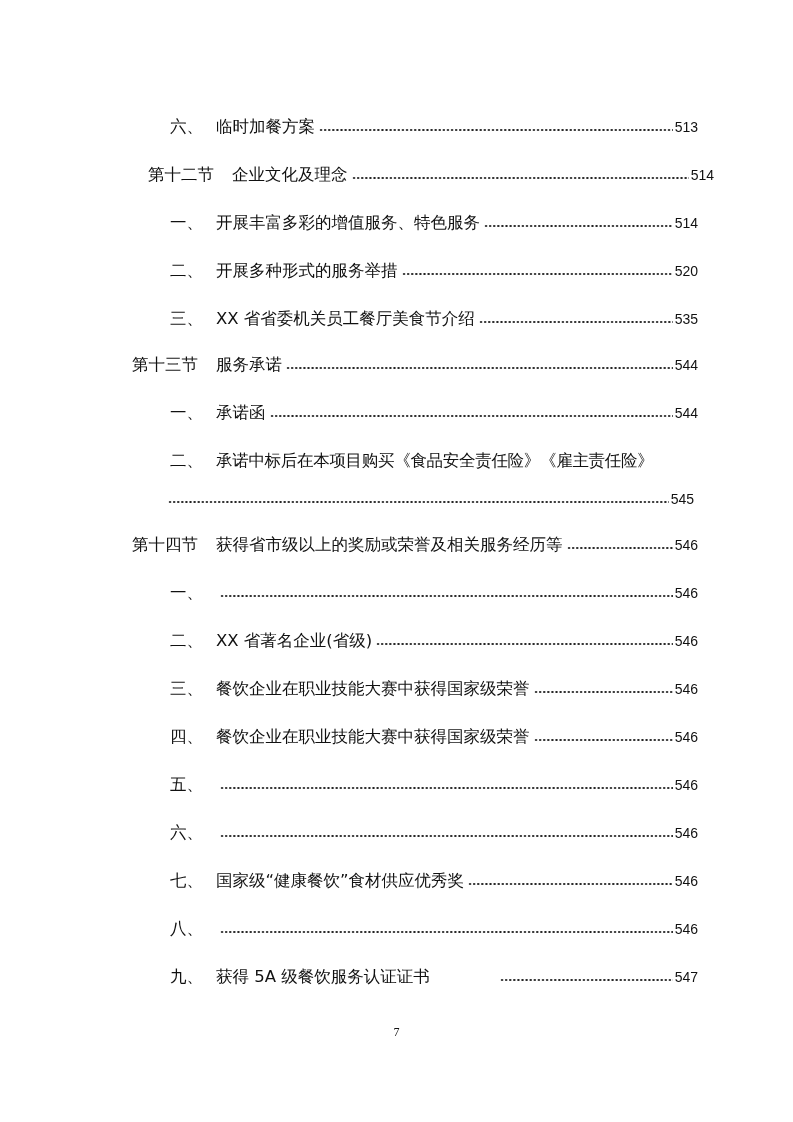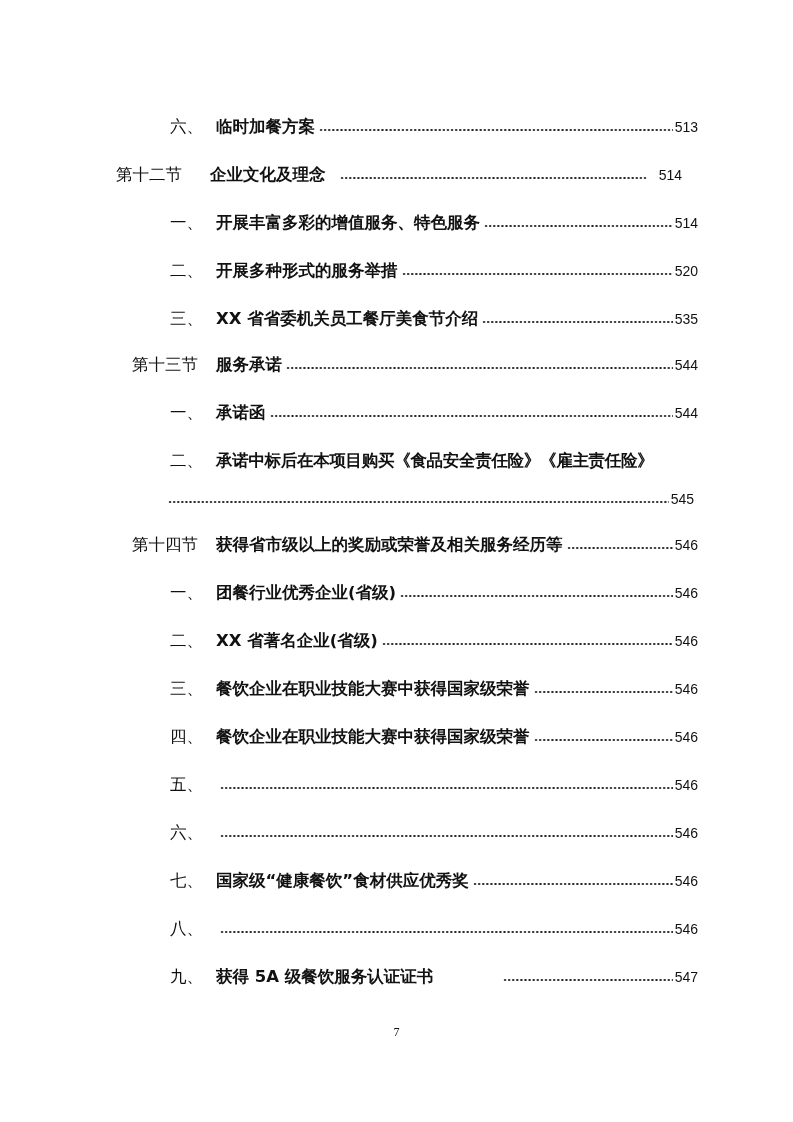--- a/index.html
+++ b/index.html
@@ -2,41 +2,41 @@
 <html><head>
 <meta charset="utf-8">
 <style>
   html, body { margin:0; padding:0; background:#ffffff; }
   body { width:793px; height:1122px; position:relative; overflow:hidden;
          font-family: "DejaVu Sans", "Liberation Sans", sans-serif; color:#111; }
   .toc { position:absolute; left:0; top:0; width:793px; }
   .entry { position:absolute; height:26px; display:flex; align-items:flex-end;
            font-size:16.5px; line-height:22px; white-space:nowrap; }
   .num { display:inline-block; }
-  .title { display:inline-block;font-weight:bold; }
+  .title { display:inline-block; }
   .dots { flex:1; overflow:hidden; margin:0 2px 5px 4px; height:6px;
           background-image: radial-gradient(circle, #222 0.9px, transparent 1.1px);
           background-size:4.1px 6px; background-repeat:repeat-x; background-position:left center; }
   .page { font-family:"Liberation Sans", sans-serif; font-size:14px; }
   .footer { position:absolute; top:1025px; left:0; width:793px; text-align:center;
             font-family:"Liberation Serif", serif; font-size:12px; }
 </style>
 </head>
 <body>
 
 <div class="toc">
 
   <div class="entry" style="top:112px; left:170px; width:528px;">
     <span class="num" style="width:46px;">六、</span>
     <span class="title">临时加餐方案</span>
     <span class="dots"></span>
     <span class="page">513</span>
   </div>
 
-  <div class="entry" style="top:160px; left:116px; width:566px;gap:10px;">
+  <div class="entry" style="top:160px; left:148px; width:566px;">
     <span class="num" style="width:84px;">第十二节</span>
     <span class="title">企业文化及理念</span>
     <span class="dots"></span>
     <span class="page">514</span>
   </div>
 
   <div class="entry" style="top:208px; left:170px; width:528px;">
     <span class="num" style="width:46px;">一、</span>
     <span class="title">开展丰富多彩的增值服务、特色服务</span>
     <span class="dots"></span>
@@ -82,21 +82,20 @@
 
   <div class="entry" style="top:530px; left:132px; width:566px;">
     <span class="num" style="width:84px;">第十四节</span>
     <span class="title">获得省市级以上的奖励或荣誉及相关服务经历等</span>
     <span class="dots"></span>
     <span class="page">546</span>
   </div>
 
   <div class="entry" style="top:578px; left:170px; width:528px;">
     <span class="num" style="width:46px;">一、</span>
-    <span class="title">团餐行业优秀企业(省级)</span>
     <span class="dots"></span>
     <span class="page">546</span>
   </div>
 
   <div class="entry" style="top:626px; left:170px; width:528px;">
     <span class="num" style="width:46px;">二、</span>
     <span class="title">XX 省著名企业(省级)</span>
     <span class="dots"></span>
     <span class="page">546</span>
   </div>

